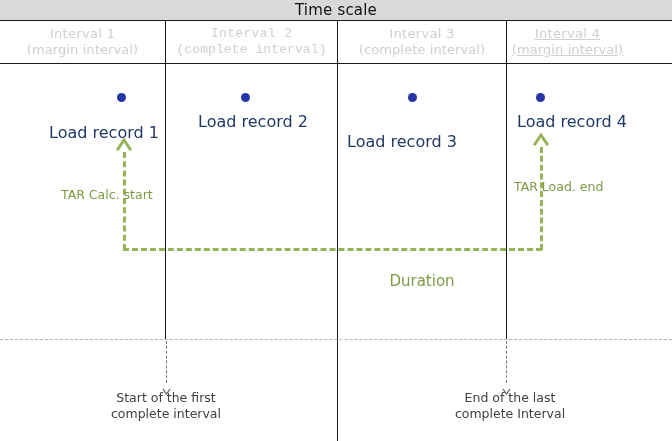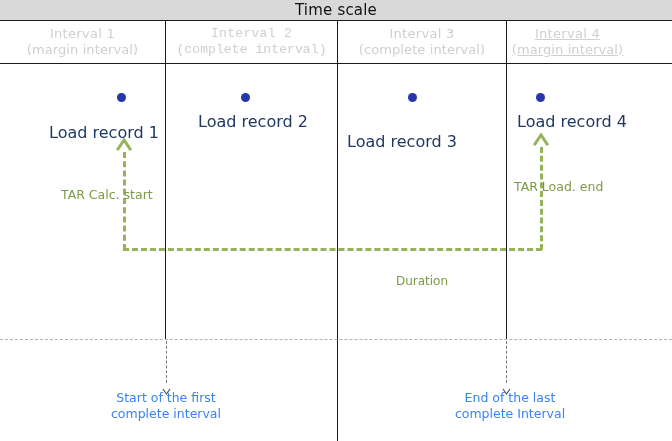--- a/index.html
+++ b/index.html
@@ -103,21 +103,21 @@
   
   .green-text {
     position: absolute;
     font-size: 12.5px;
     color: #7d9b46;
     white-space: nowrap;
     line-height: 14px;
   }
   .duration-text {
     position: absolute;
-    font-size: 12px;
+    font-size: 15px;
     color: #7d9b46;
     white-space: nowrap;
     line-height: 18px;
     transform: translateX(-50%);
   }
   .green-vline {
     position: absolute;
     width: 0;
     border-left: 3px dashed #96b35a;
   }
@@ -139,21 +139,21 @@
     border-left: 1px dashed #777777;
   }
   .gray-arrowhead {
     position: absolute;
     width: 9px;
     height: 8px;
   }
   .gray-note {
     position: absolute;
     font-size: 12.5px;
-    color: #3b82f6;
+    color: #404040;
     text-align: center;
     line-height: 16px;
     white-space: nowrap;
     transform: translateX(-50%);
   }
 </style>
 </head>
 <body>
 
 <div id="canvas">

